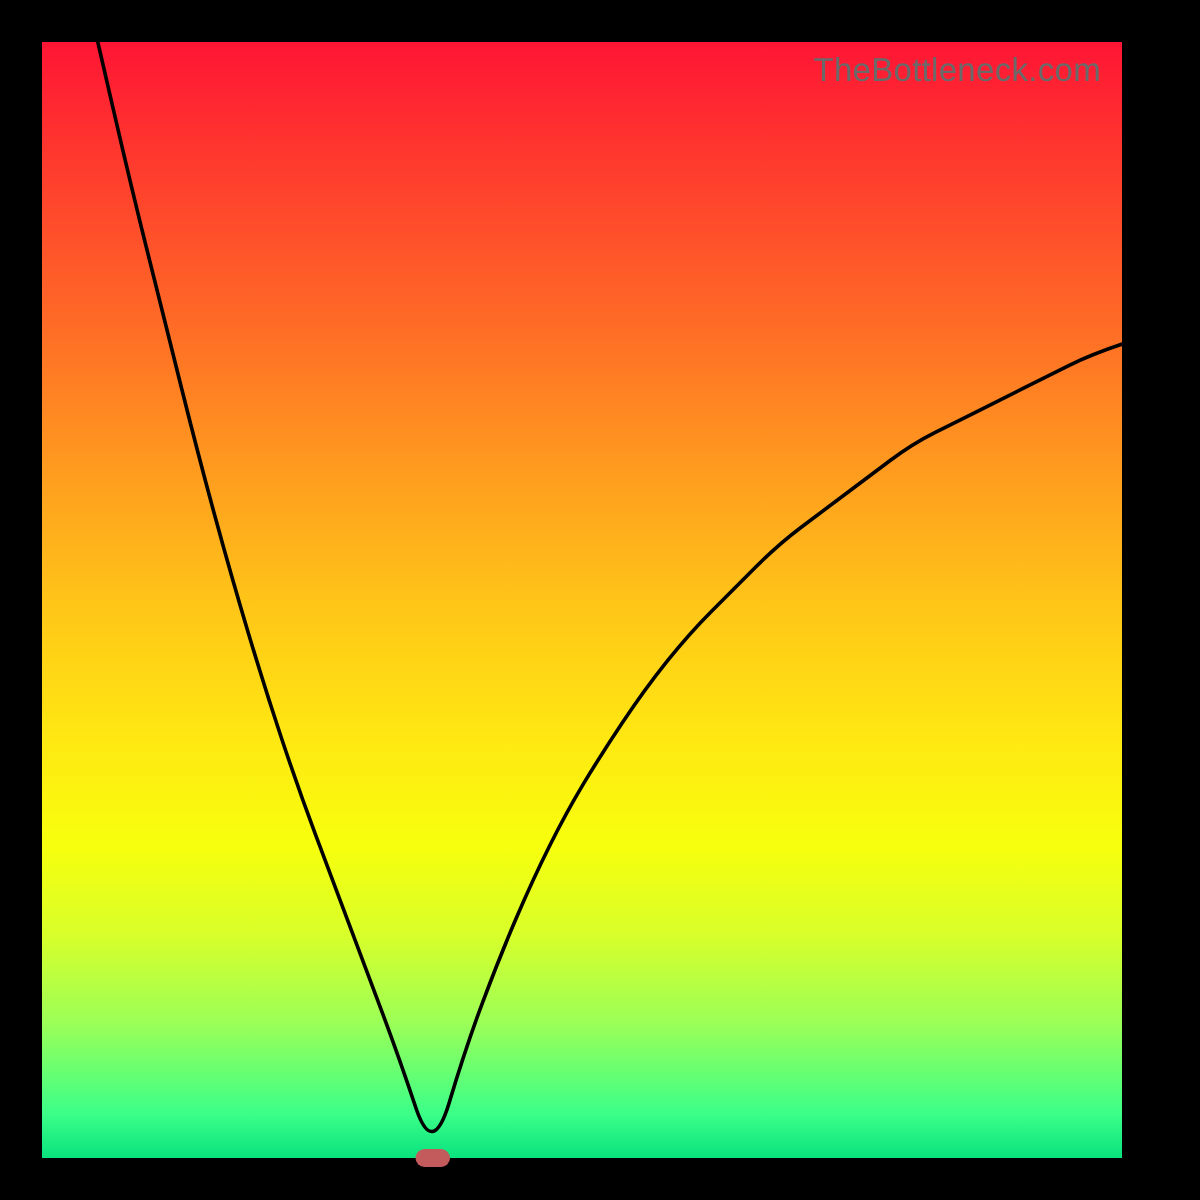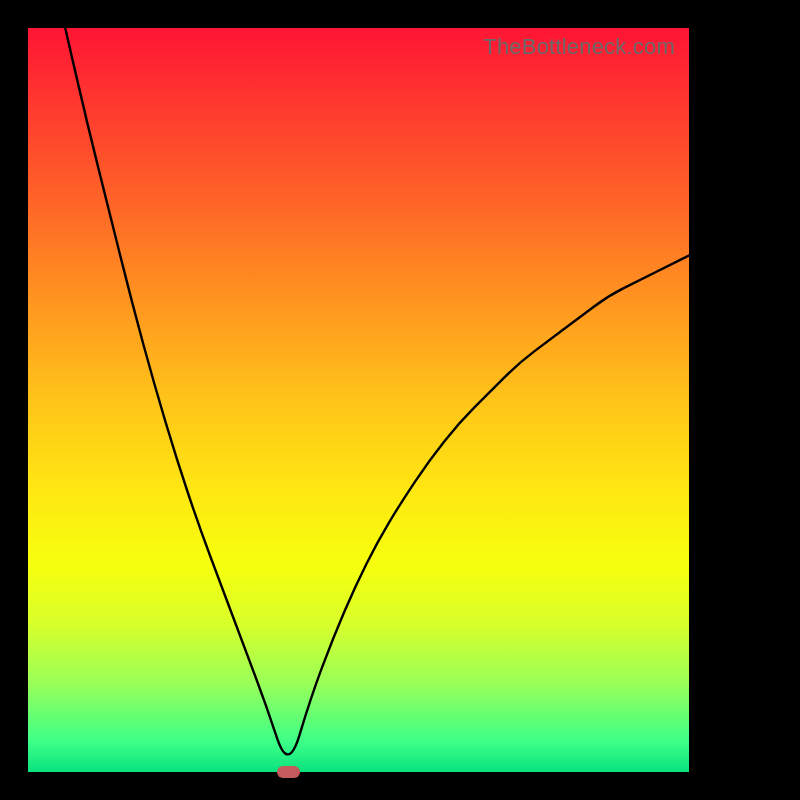--- a/index.html
+++ b/index.html
@@ -7,21 +7,21 @@
   .frame {
     position: relative;
     width: 800px;
     height: 800px;
     background: #000;
   }
   .plot {
     position: absolute;
     left: 28px;
     top: 28px;
-    width: 661px;
+    width: 720px;
     height: 744px;
     background: linear-gradient(
       to bottom,
       #ff1534 0%,
       #ff3e2d 12%,
       #ff6a26 25%,
       #ff9a1f 38%,
       #ffc418 50%,
       #ffe712 62%,
       #f7ff0d 72%,

